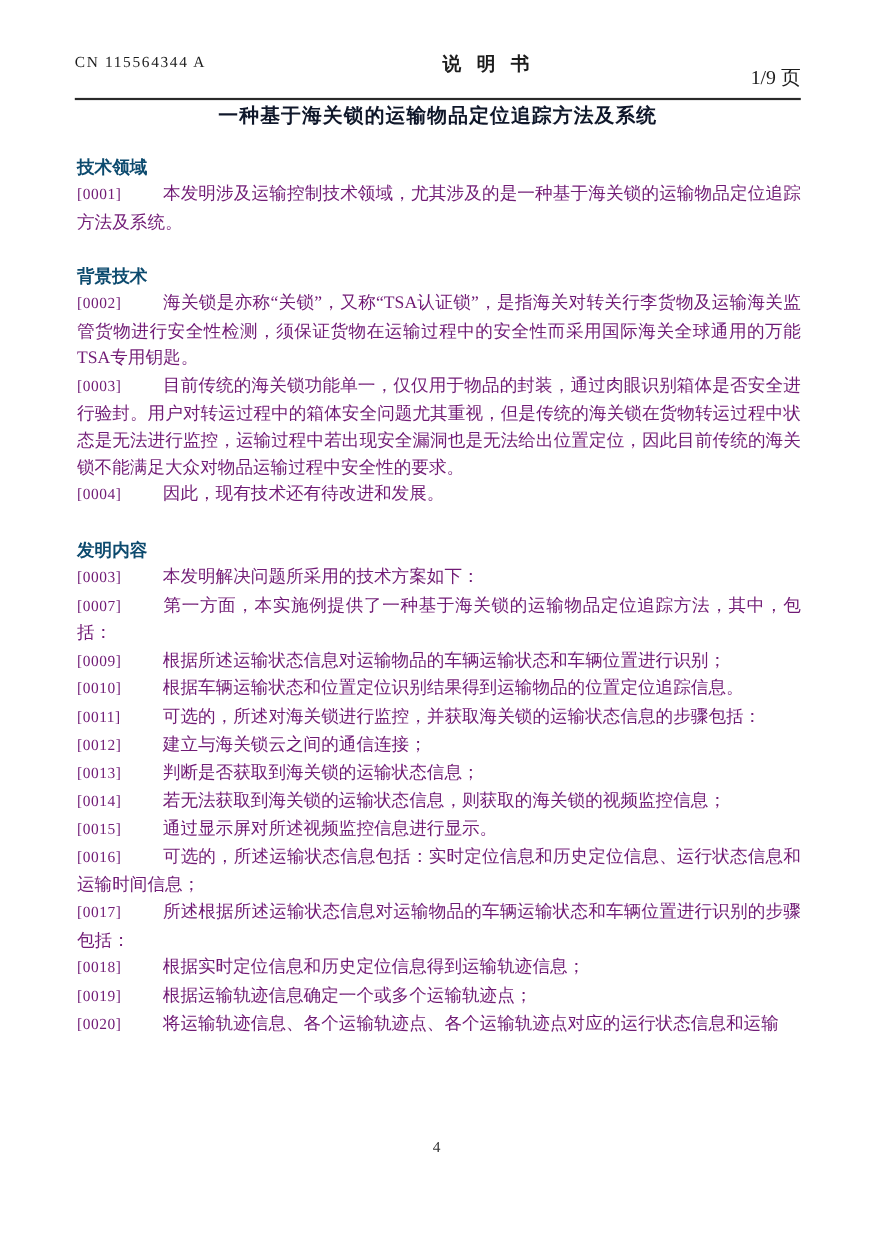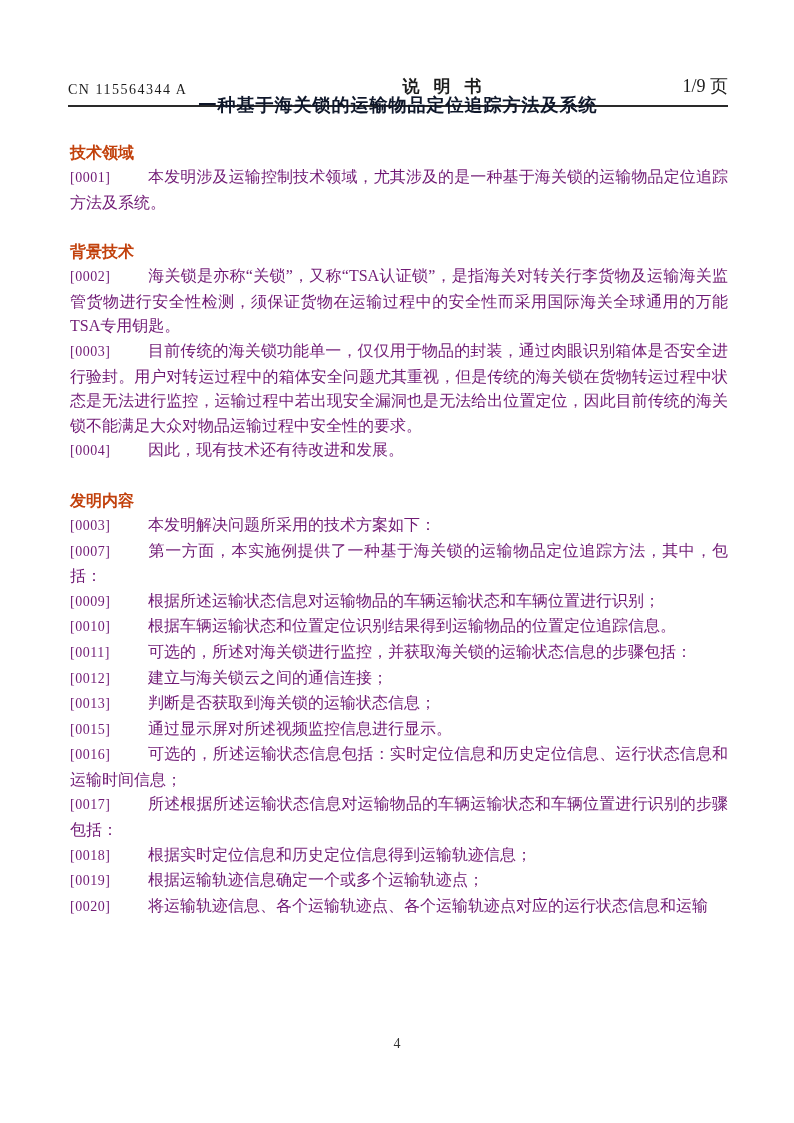--- a/index.html
+++ b/index.html
@@ -14,26 +14,26 @@
     margin: 0 auto;
     background: #ffffff;
     color: #1c1c1c;
     font-family: "Liberation Serif", "DejaVu Serif", serif;
     overflow: hidden;
     box-sizing: border-box;
   }
   
   .running-header {
     position: absolute;
-    top: 50px;
+    top: 34px;
     left: 68px;
     right: 66px;
     display: flex;
     justify-content: space-between;
-    align-items: flex-end;
+    align-items: center;
     border-bottom: 2px solid #2a2a2a;
     padding-bottom: 7px;
   }
   .patent-number {
     font-size: 14px;
     letter-spacing: 1.5px;
     white-space: nowrap;
   }
   .doc-type {
     font-family: "Liberation Sans", "DejaVu Sans", sans-serif;
@@ -71,21 +71,21 @@
     width: 658px;
   }
   .doc-section { margin: 0; }
   .section-heading {
     margin: 0;
     padding: 0;
     font-family: "Liberation Sans", "DejaVu Sans", sans-serif;
     font-weight: bold;
     font-size: 16px;
     line-height: 25px;
-    color: #c2410c;
+    color: #0c4a6e;
   }
   .doc-section + .doc-section { margin-top: 24px; }
   .doc-section p {
     margin: 0;
     font-size: 16px;
     line-height: 24.6px;
     text-align: justify;
     color: #701a75;
   }
   .para-tag {
@@ -151,20 +151,21 @@
   <p><span class="para-tag">[0009]</span><span class="para-text">根据所述运输状态信息对运输物品的车辆运输状态和车辆位置进行识别；</span></p>
 
   <p><span class="para-tag">[0010]</span><span class="para-text">根据车辆运输状态和位置定位识别结果得到运输物品的位置定位追踪信息。</span></p>
 
   <p><span class="para-tag">[0011]</span><span class="para-text">可选的，所述对海关锁进行监控，并获取海关锁的运输状态信息的步骤包括：</span></p>
 
   <p><span class="para-tag">[0012]</span><span class="para-text">建立与海关锁云之间的通信连接；</span></p>
 
   <p><span class="para-tag">[0013]</span><span class="para-text">判断是否获取到海关锁的运输状态信息；</span></p>
 
+  <p><span class="para-tag">[0014]</span><span class="para-text">若无法获取到海关锁的运输状态信息，则获取的海关锁的视频监控信息；</span></p>
 
   <p><span class="para-tag">[0015]</span><span class="para-text">通过显示屏对所述视频监控信息进行显示。</span></p>
 
   <p><span class="para-tag">[0016]</span><span class="para-text">可选的，所述运输状态信息包括：实时定位信息和历史定位信息、运行状态信息和运输时间信息；</span></p>
 
   <p><span class="para-tag">[0017]</span><span class="para-text">所述根据所述运输状态信息对运输物品的车辆运输状态和车辆位置进行识别的步骤包括：</span></p>
 
   <p><span class="para-tag">[0018]</span><span class="para-text">根据实时定位信息和历史定位信息得到运输轨迹信息；</span></p>
 
   <p><span class="para-tag">[0019]</span><span class="para-text">根据运输轨迹信息确定一个或多个运输轨迹点；</span></p>

